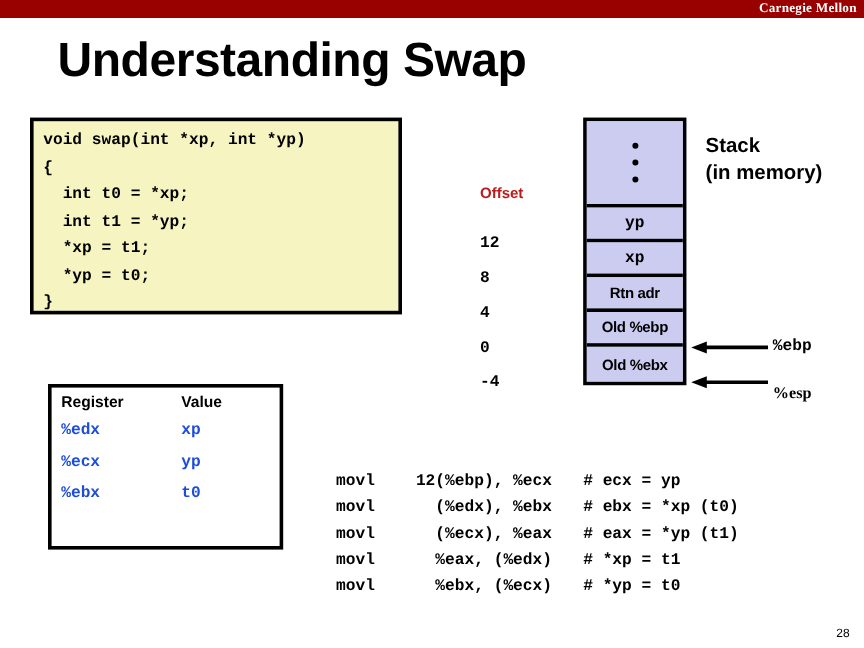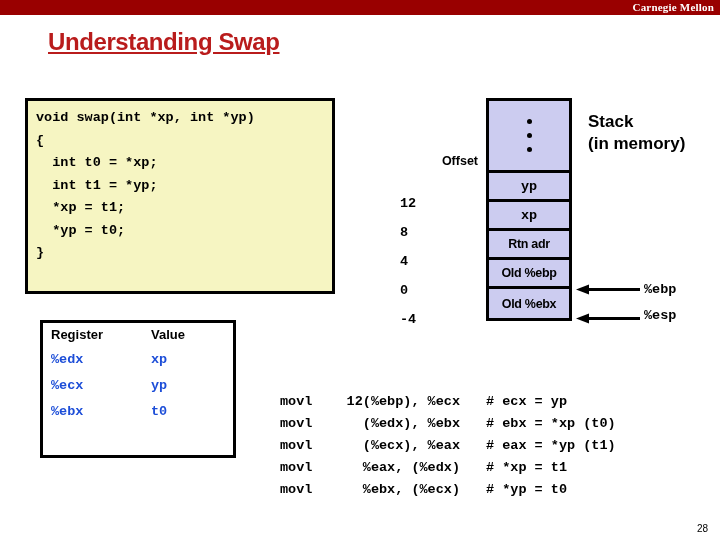--- a/index.html
+++ b/index.html
@@ -30,33 +30,32 @@
     font-size: 11px;
     color: #ffffff;
     line-height: 15px;
     letter-spacing: 0.2px;
   }
 
   
   #slide-title {
     position: absolute;
     left: 48px; top: 28px;
-    font-size: 24px;
-    font-weight: bold;
-    color: #b91c1c;
+    font-size: 40px;
+    font-weight: bold;
+    color: #000000;
     letter-spacing: -0.4px;
     white-space: nowrap;
-    text-decoration: underline;
   }
 
   
   #c-code-box {
     position: absolute;
     left: 25px; top: 98px;
-    width: 310px; height: 196px;
+    width: 310px; height: 164px;
     background: #f6f5c2;
     border: 3px solid #000000;
     box-sizing: border-box;
   }
   #c-code-text {
     position: absolute;
     left: 8px; top: 6px;
     font-family: "Liberation Mono", monospace;
     font-size: 13.5px;
     font-weight: bold;
@@ -156,25 +155,24 @@
     color: #000000;
     white-space: nowrap;
     letter-spacing: -0.3px;
   }
 
   
   #offset-title {
     position: absolute;
     left: 0px; top: 56px;
     width: 78px;
-    text-align: right;
     font-family: "Liberation Sans", sans-serif;
     font-size: 12.5px;
     font-weight: bold;
-    color: #000000;
+    color: #b91c1c;
   }
   .offset-label {
     position: absolute;
     left: 0px;
     width: 78px;
     font-family: "Liberation Mono", monospace;
     font-size: 13.5px;
     font-weight: bold;
     color: #000000;
   }
@@ -317,21 +315,21 @@
   <svg class="ptr-arrow" style="left:176px; top:186px; width:64px;" viewBox="0 0 64 11">
     <line x1="10" y1="5.5" x2="64" y2="5.5" stroke="#000" stroke-width="3"></line>
     <polygon points="0,5.5 13,0.5 13,10.5" fill="#000"></polygon>
   </svg>
   <div class="ptr-label" style="left:244px; top:184px;">%ebp</div>
 
   <svg class="ptr-arrow" style="left:176px; top:215px; width:64px;" viewBox="0 0 64 11">
     <line x1="10" y1="5.5" x2="64" y2="5.5" stroke="#000" stroke-width="3"></line>
     <polygon points="0,5.5 13,0.5 13,10.5" fill="#000"></polygon>
   </svg>
-  <div class="ptr-label" style="left:244px; top:210px;">%esp</div>
+  <div class="ptr-label" style="left:244px; top:222px;font-family:Liberation Serif, serif;">%esp</div>
 </div>
 
 <div id="asm-listing">
   <div class="asm-row">
     <span class="asm-op">movl</span><span class="asm-operands">12(%ebp), %ecx</span><span class="asm-comment"># ecx = yp</span>
   </div>
   <div class="asm-row">
     <span class="asm-op">movl</span><span class="asm-operands">(%edx), %ebx</span><span class="asm-comment"># ebx = *xp (t0)</span>
   </div>
   <div class="asm-row">

